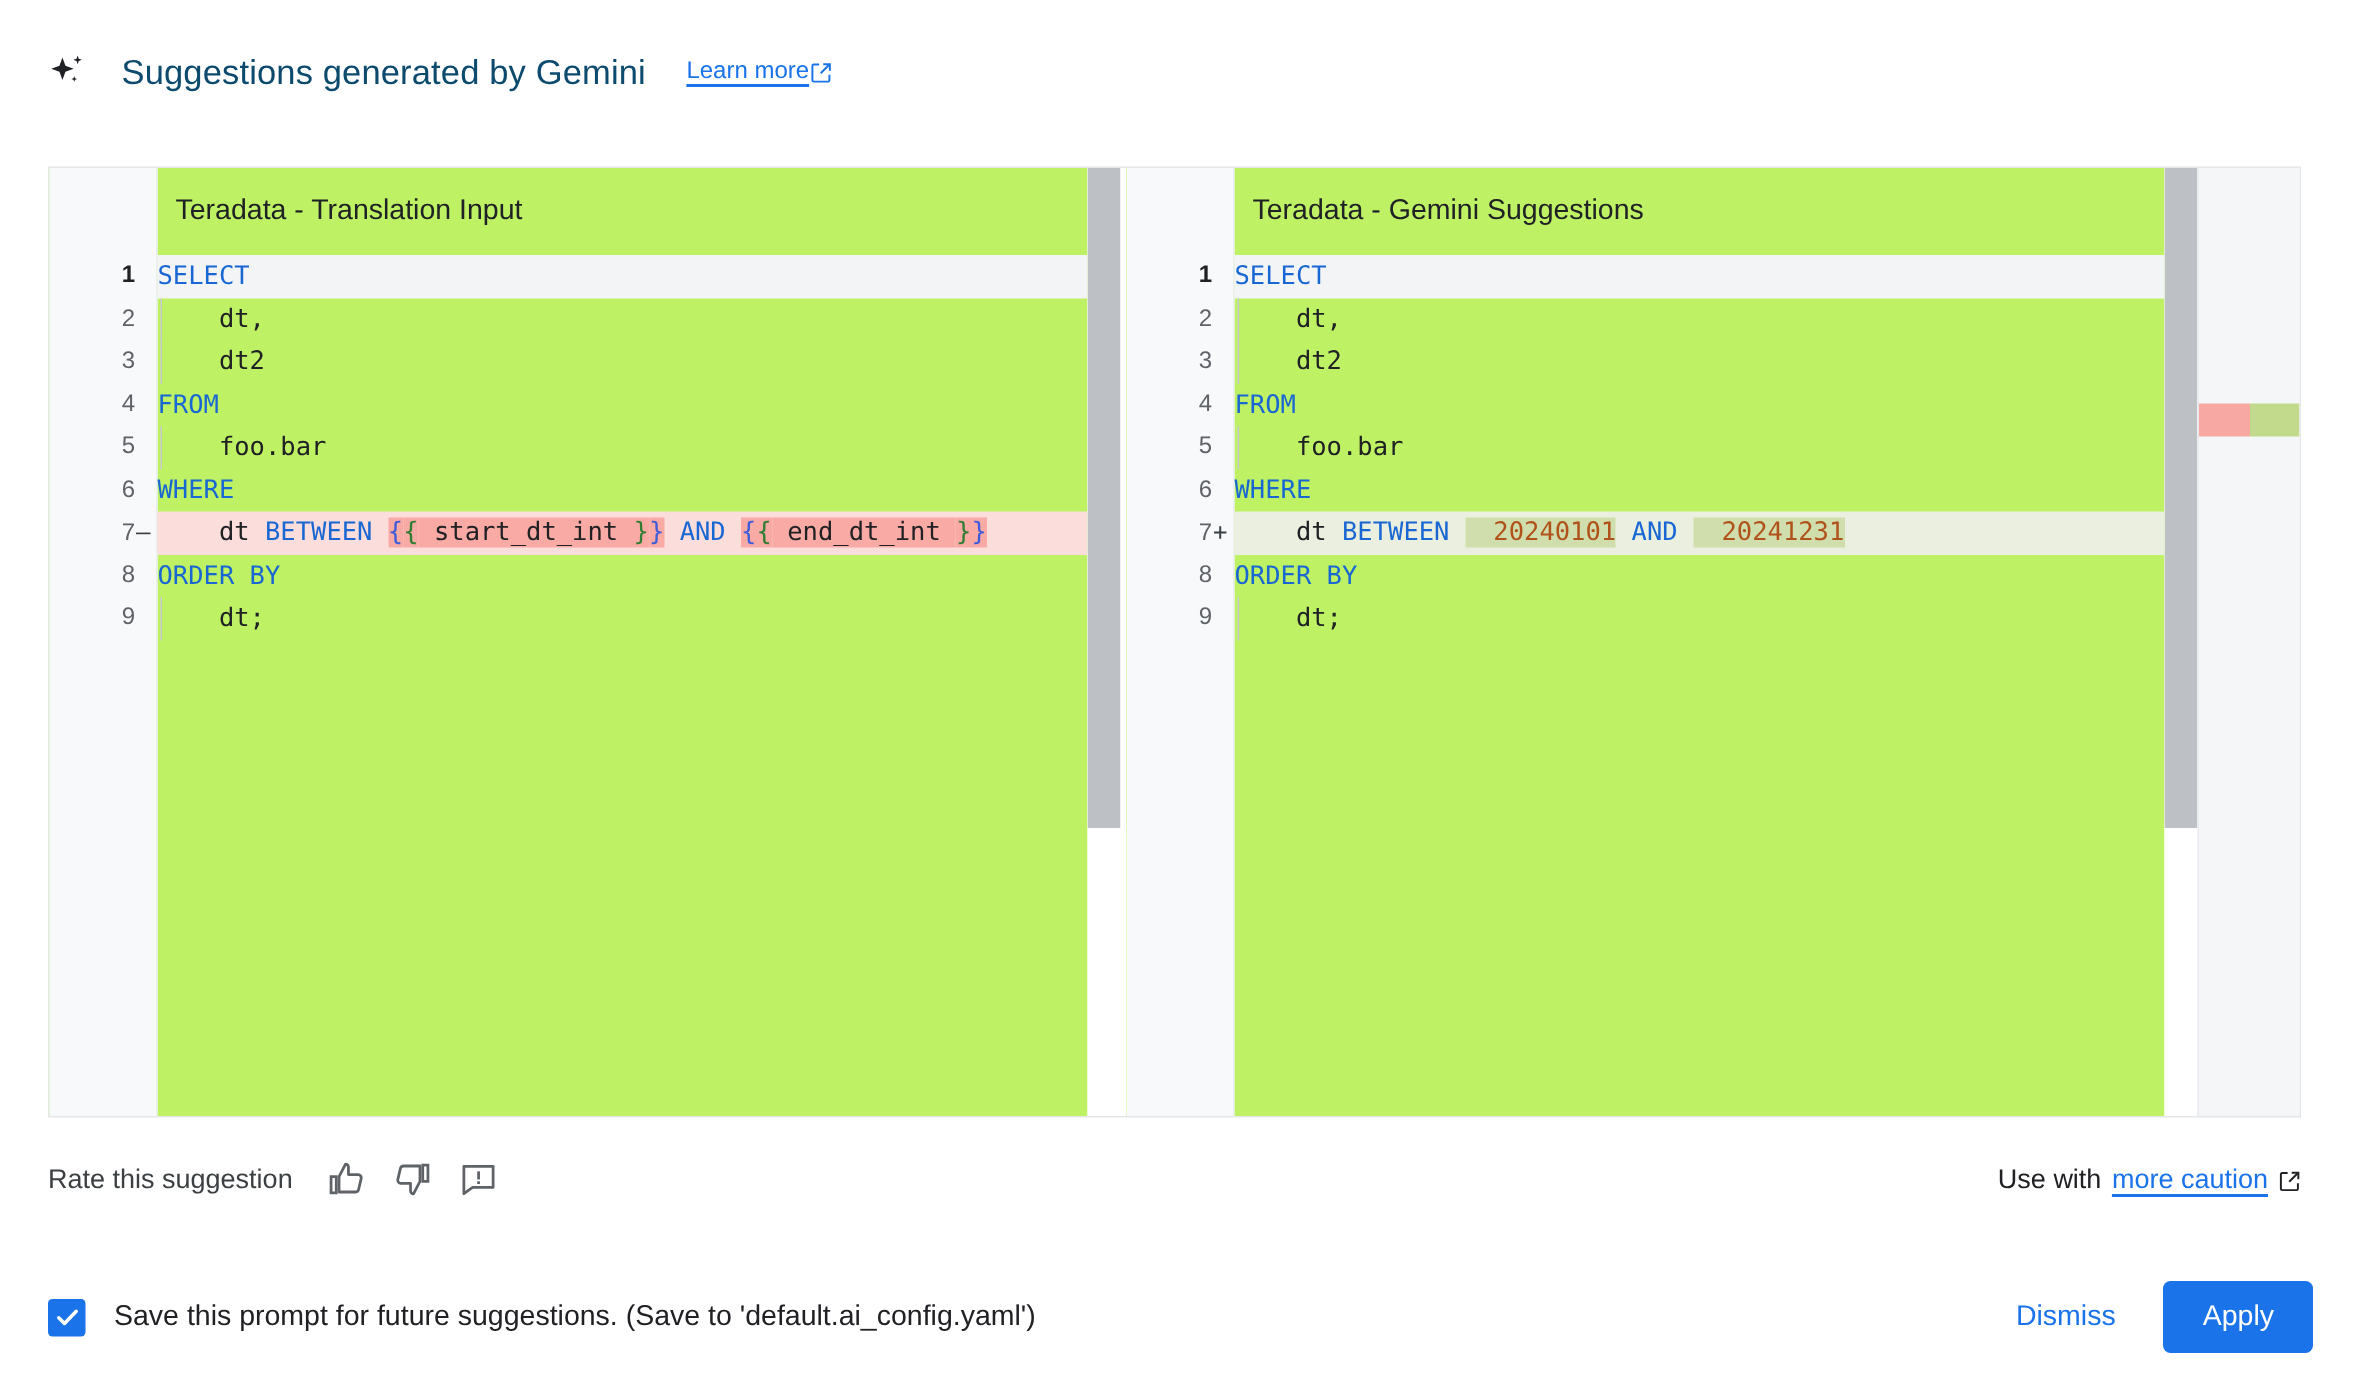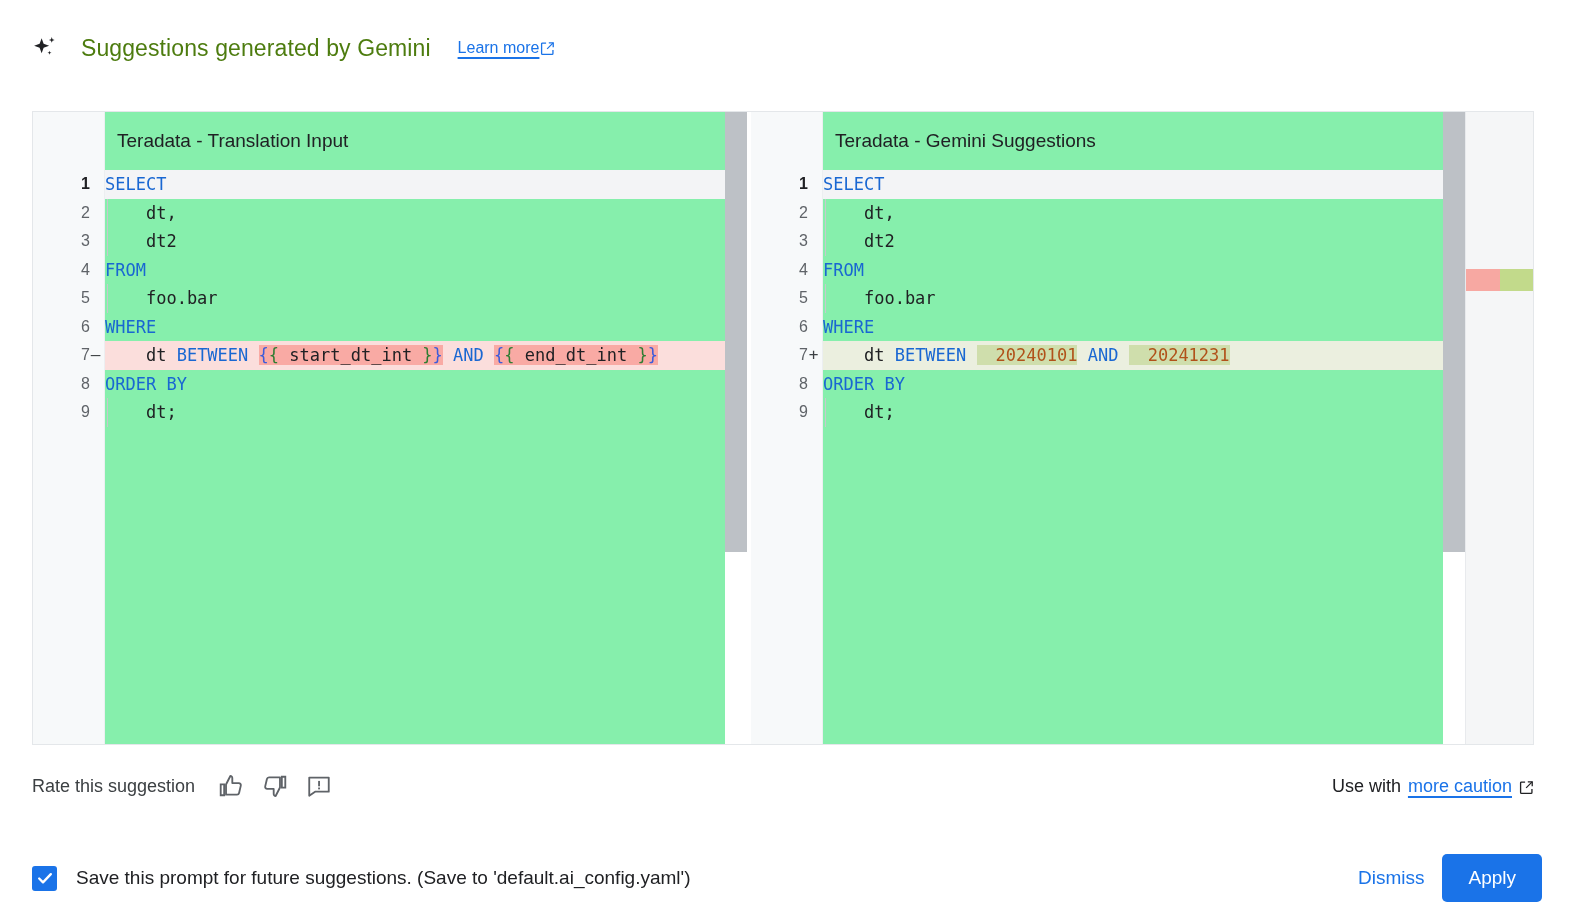--- a/index.html
+++ b/index.html
@@ -14,21 +14,21 @@
   
   .header {
     position: absolute;
     left: 30px; top: 24px;
     display: flex; align-items: center; gap: 0;
     height: 48px;
   }
   .sparkle-icon { width: 30px; height: 30px; display: block; flex: 0 0 auto; }
   .header-title {
     font-size: 23px;
-    color: #4d7c0f;
+    color: #0c4a6e;
     margin-left: 21px;
     letter-spacing: 0.1px;
     white-space: nowrap;
   }
   .learn-more {
     margin-left: 27px;
     display: inline-flex;
     align-items: center;
     gap: 1px;
     color: #1a73e8;
@@ -51,21 +51,21 @@
     width: 1502px; height: 634px;
     border: 1px solid #e4e7ea;
     background: #ffffff;
     display: flex;
     overflow: hidden;
   }
 
   .editor-pane {
     position: relative;
     height: 100%;
-    background: #86efac;
+    background: #bef264;
     display: flex;
     flex-direction: column;
     overflow: hidden;
   }
   .pane-left  { width: 728px; border-right: 0; }
   .pane-right { width: 728px; }
 
   
   .gutter-bg {
     position: absolute;
@@ -235,21 +235,21 @@
   .chk {
     width: 25px; height: 25px;
     border-radius: 3px;
     background: #1a73e8;
     display: flex; align-items: center; justify-content: center;
     flex: 0 0 auto;
   }
   .chk svg { display: block; }
   .chk-label { font-size: 19px; color: #202124; margin-left: 19px; white-space: nowrap; }
 
-  .footer-actions { margin-left: auto; display: flex; align-items: center; gap: 2px; }
+  .footer-actions { margin-left: auto; display: flex; align-items: center; gap: 16px; }
   .btn-text {
     font-size: 19px;
     color: #1a73e8;
     background: transparent;
     border: none;
     padding: 10px 16px;
     border-radius: 4px;
     cursor: pointer;
     font-family: "Liberation Sans", sans-serif;
   }

